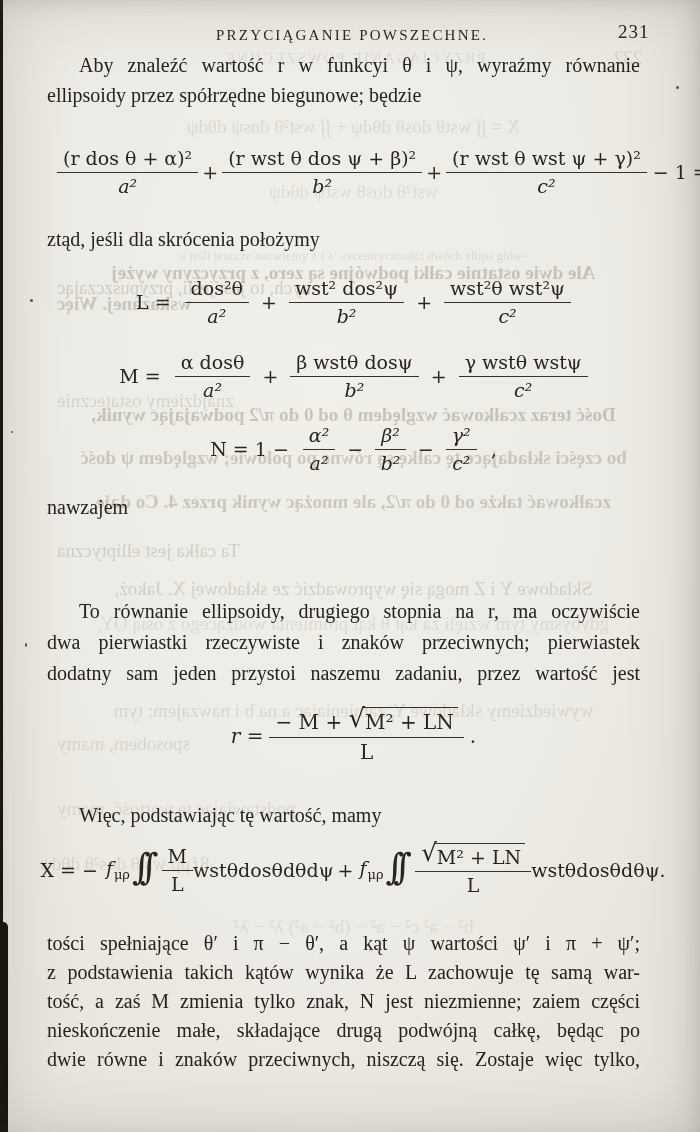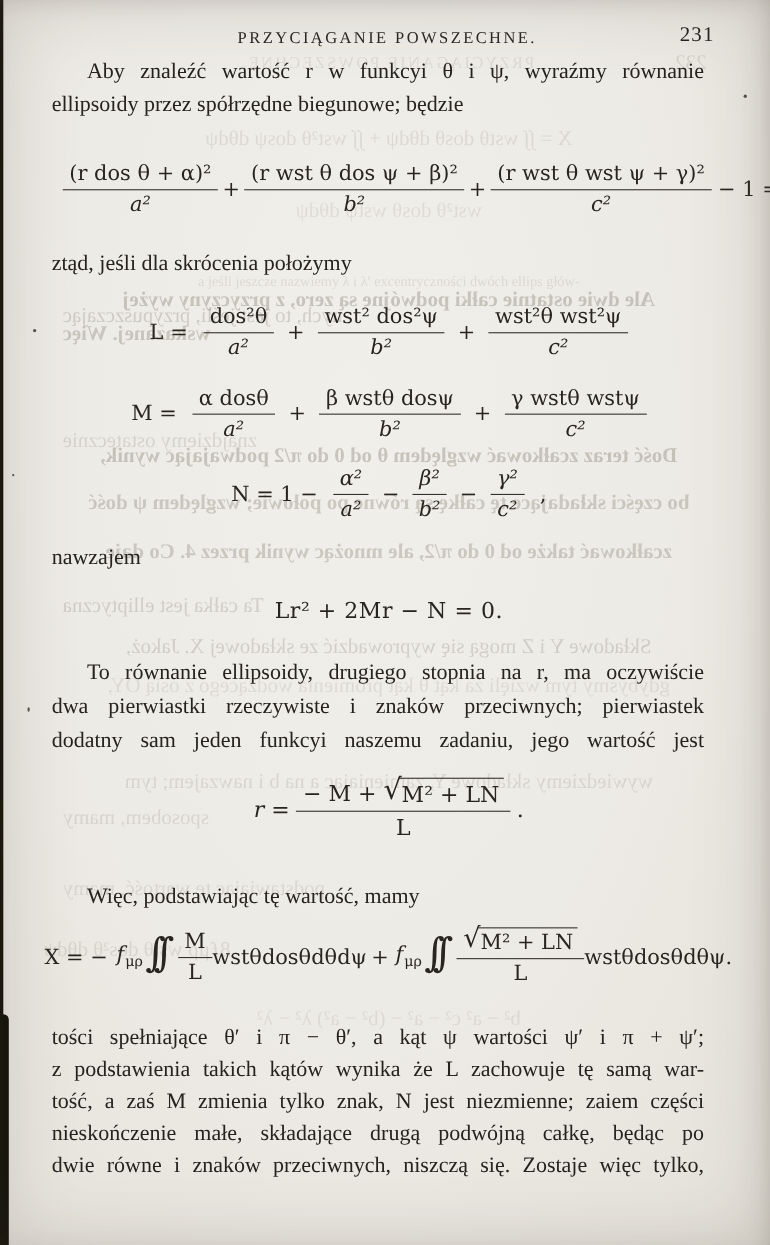--- a/index.html
+++ b/index.html
@@ -212,28 +212,25 @@
       <span class="num it">γ²</span>
       <span class="den it">c²</span>
     </span>
     <span class="tail">,</span>
   </div>
 
   <div class="para p3">
     <div class="pline loose">nawzajem</div>
   </div>
 
-  <div class="fml f-quad">
-    <span>Lr² + 2Mr − N = 0.</span>
-  </div>
 
   <div class="para p4">
     <div class="pline indent">To równanie ellipsoidy, drugiego stopnia na r, ma oczywiście</div>
     <div class="pline">dwa pierwiastki rzeczywiste i znaków przeciwnych; pierwiastek</div>
-    <div class="pline">dodatny sam jeden funkcyi naszemu zadaniu, jego wartość jest</div>
+    <div class="pline">dodatny sam jeden przystoi naszemu zadaniu, przez wartość jest</div>
   </div>
 
   <div class="fml f-r">
     <span class="lhs it">r =</span>
     <span class="frac">
       <span class="num">
         <span>− M + </span><span class="sqrt">
             <span class="sqrt-sign">√</span>
             <span class="sqrt-rad">M² + LN</span>
           </span>

